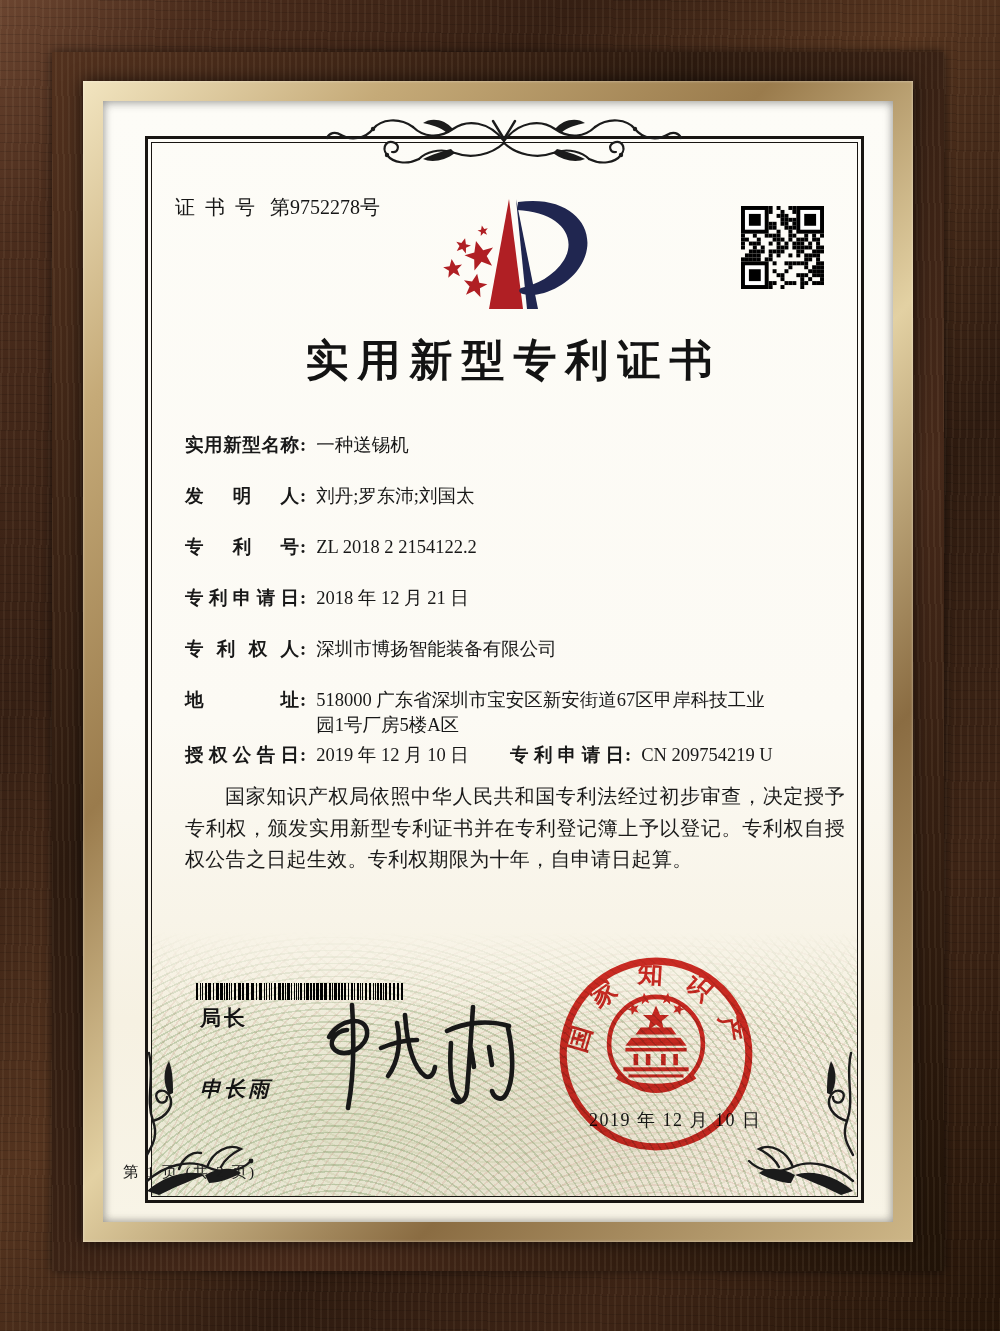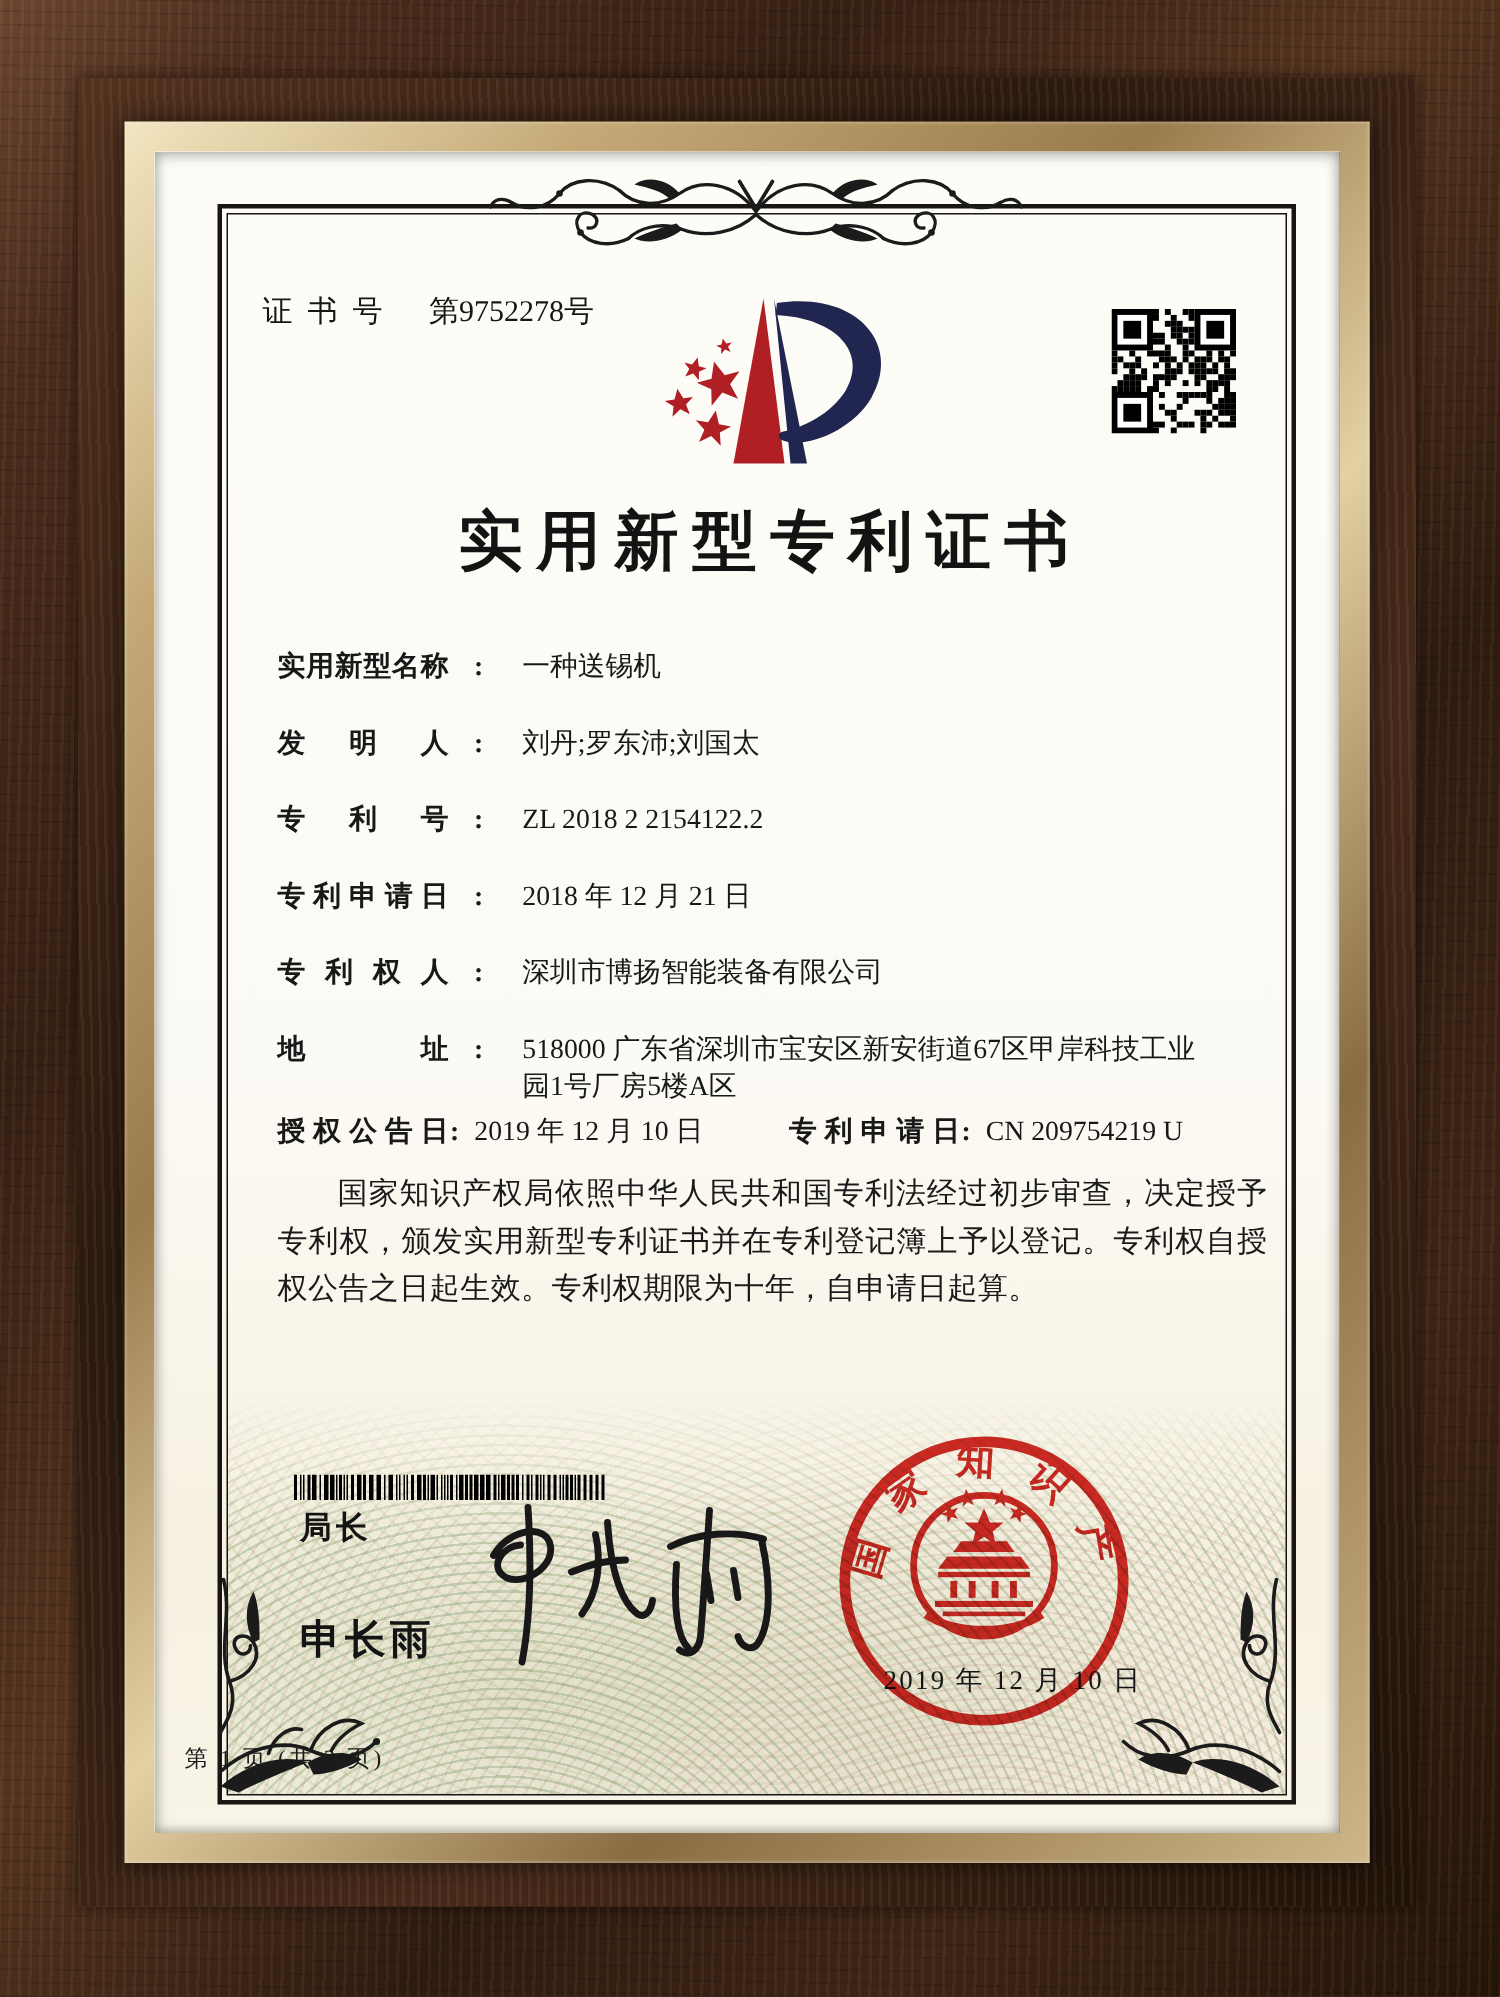--- a/index.html
+++ b/index.html
@@ -37,46 +37,46 @@
      repeating-radial-gradient(circle at 26% 155%, rgba(110,146,90,.30) 0 1.6px, rgba(0,0,0,0) 1.6px 6.5px),
      repeating-radial-gradient(circle at 72% 170%, rgba(196,138,124,.20) 0 1.6px, rgba(0,0,0,0) 1.6px 7.5px),
      repeating-radial-gradient(circle at 50% -70%, rgba(140,156,96,.13) 0 2px, rgba(0,0,0,0) 2px 9px),
      radial-gradient(ellipse at 28% 75%, rgba(148,168,108,.22), rgba(0,0,0,0) 62%),
      radial-gradient(ellipse at 66% 88%, rgba(205,160,140,.16), rgba(0,0,0,0) 58%);
     -webkit-mask:linear-gradient(180deg,rgba(0,0,0,0) 0,#000 36%);
             mask:linear-gradient(180deg,rgba(0,0,0,0) 0,#000 36%);}
 
   
   .cert-no{position:absolute;left:72px;top:93px;font-size:20px;color:#161616;}
-  .cert-no .lbl{letter-spacing:10px;margin-right:16px;}
+  .cert-no .lbl{letter-spacing:10px;margin-right:0;}
   .logo{position:absolute;left:320px;top:88px;width:178px;height:142px;}
   .qr{position:absolute;left:638px;top:105px;width:83px;height:83px;}
   .title{position:absolute;left:0;right:0;top:231px;text-align:center;
     font-size:43px;font-weight:700;letter-spacing:9px;color:#131313;margin-left:31px;}
 
   .fields{position:absolute;left:82px;top:332px;width:676px;font-size:18.5px;color:#181818;}
-  .row{display:flex;align-items:flex-start;line-height:24px;margin-bottom:27px;gap:16px;}
+  .row{display:flex;align-items:flex-start;line-height:24px;margin-bottom:27px;}
   .f-label{flex:0 0 114px;display:inline-block;text-align:justify;text-align-last:justify;font-weight:600;}
   .f-colon{flex:0 0 auto;font-weight:600;padding-left:1px;}
   .f-value{padding-left:10px;font-family:Liberation Serif, serif;}
   .row.addr{margin-bottom:5px;}
   .row.addr .f-value{width:458px;line-height:25px;}
   .grant-group{display:flex;}
   .grant-left{display:flex;width:325px;}
   .grant-right{display:flex;}
 
   .paras{position:absolute;left:82px;top:680px;width:660px;font-size:20px;
     line-height:31.5px;letter-spacing:.3px;text-align:justify;color:#1a1a1a;}
   .paras p{margin:0;text-indent:2em;}
 
   .barcode{position:absolute;left:93px;top:882px;width:212px;height:17px;}
   .director-title{position:absolute;left:97px;top:903px;font-family:"Liberation Sans",sans-serif;
     font-weight:700;font-size:21px;letter-spacing:3px;color:#141414;}
   .director-name{position:absolute;left:97px;top:974px;font-family:"Liberation Sans",sans-serif;
-    font-weight:700;font-size:27px;letter-spacing:3px;color:#141414;}
+    font-weight:700;font-size:21px;letter-spacing:3px;color:#141414;font-style:italic;}
   .signature{position:absolute;left:208px;top:894px;width:222px;height:122px;}
   .seal{position:absolute;left:451px;top:851px;width:204px;height:204px;mix-blend-mode:multiply;opacity:.95;}
   .seal-date{position:absolute;left:486px;top:1007px;font-size:18px;letter-spacing:1.5px;color:#161616;}
   .page-info{position:absolute;left:20px;width:706px;top:1061px;text-align:left;
     font-size:15.5px;letter-spacing:2px;color:#1a1a1a;}
 
   .flourish-top{position:absolute;left:222px;top:10px;width:358px;height:54px;}
   .flourish-bl{position:absolute;left:36px;top:950px;width:122px;height:147px;}
   .flourish-br{position:absolute;left:636px;top:950px;width:122px;height:147px;transform:scaleX(-1);}
 </style>

